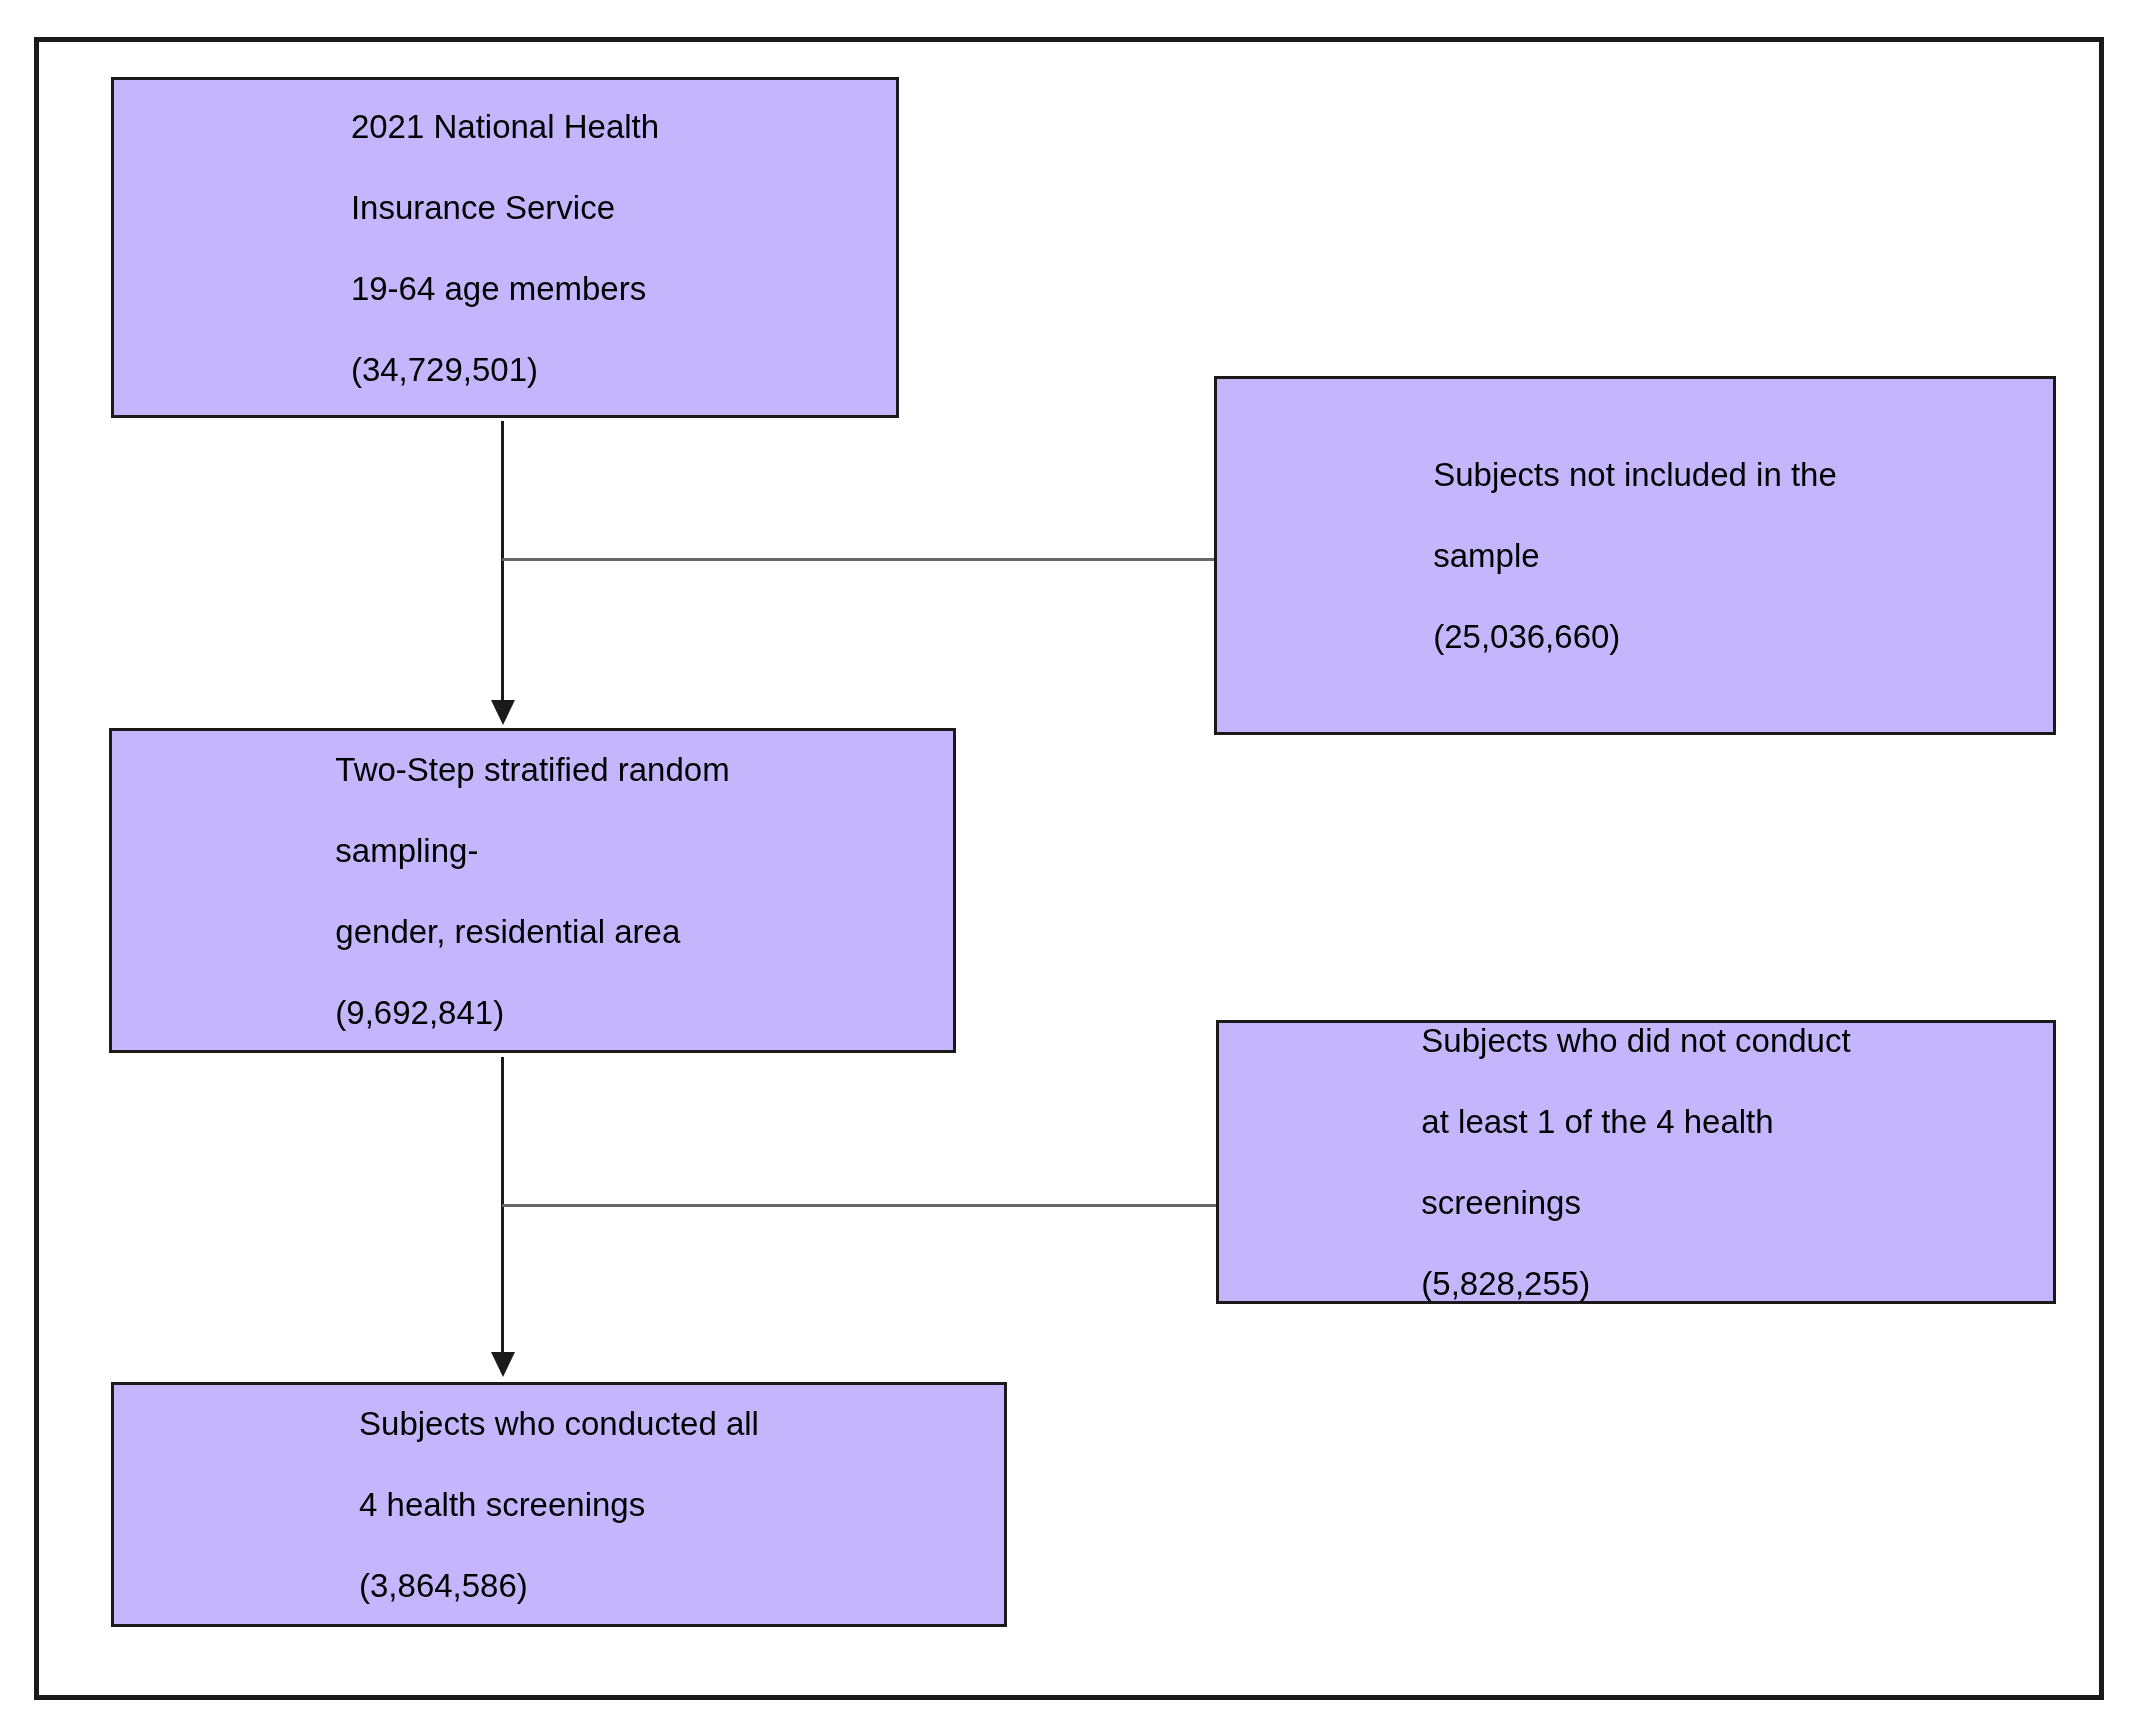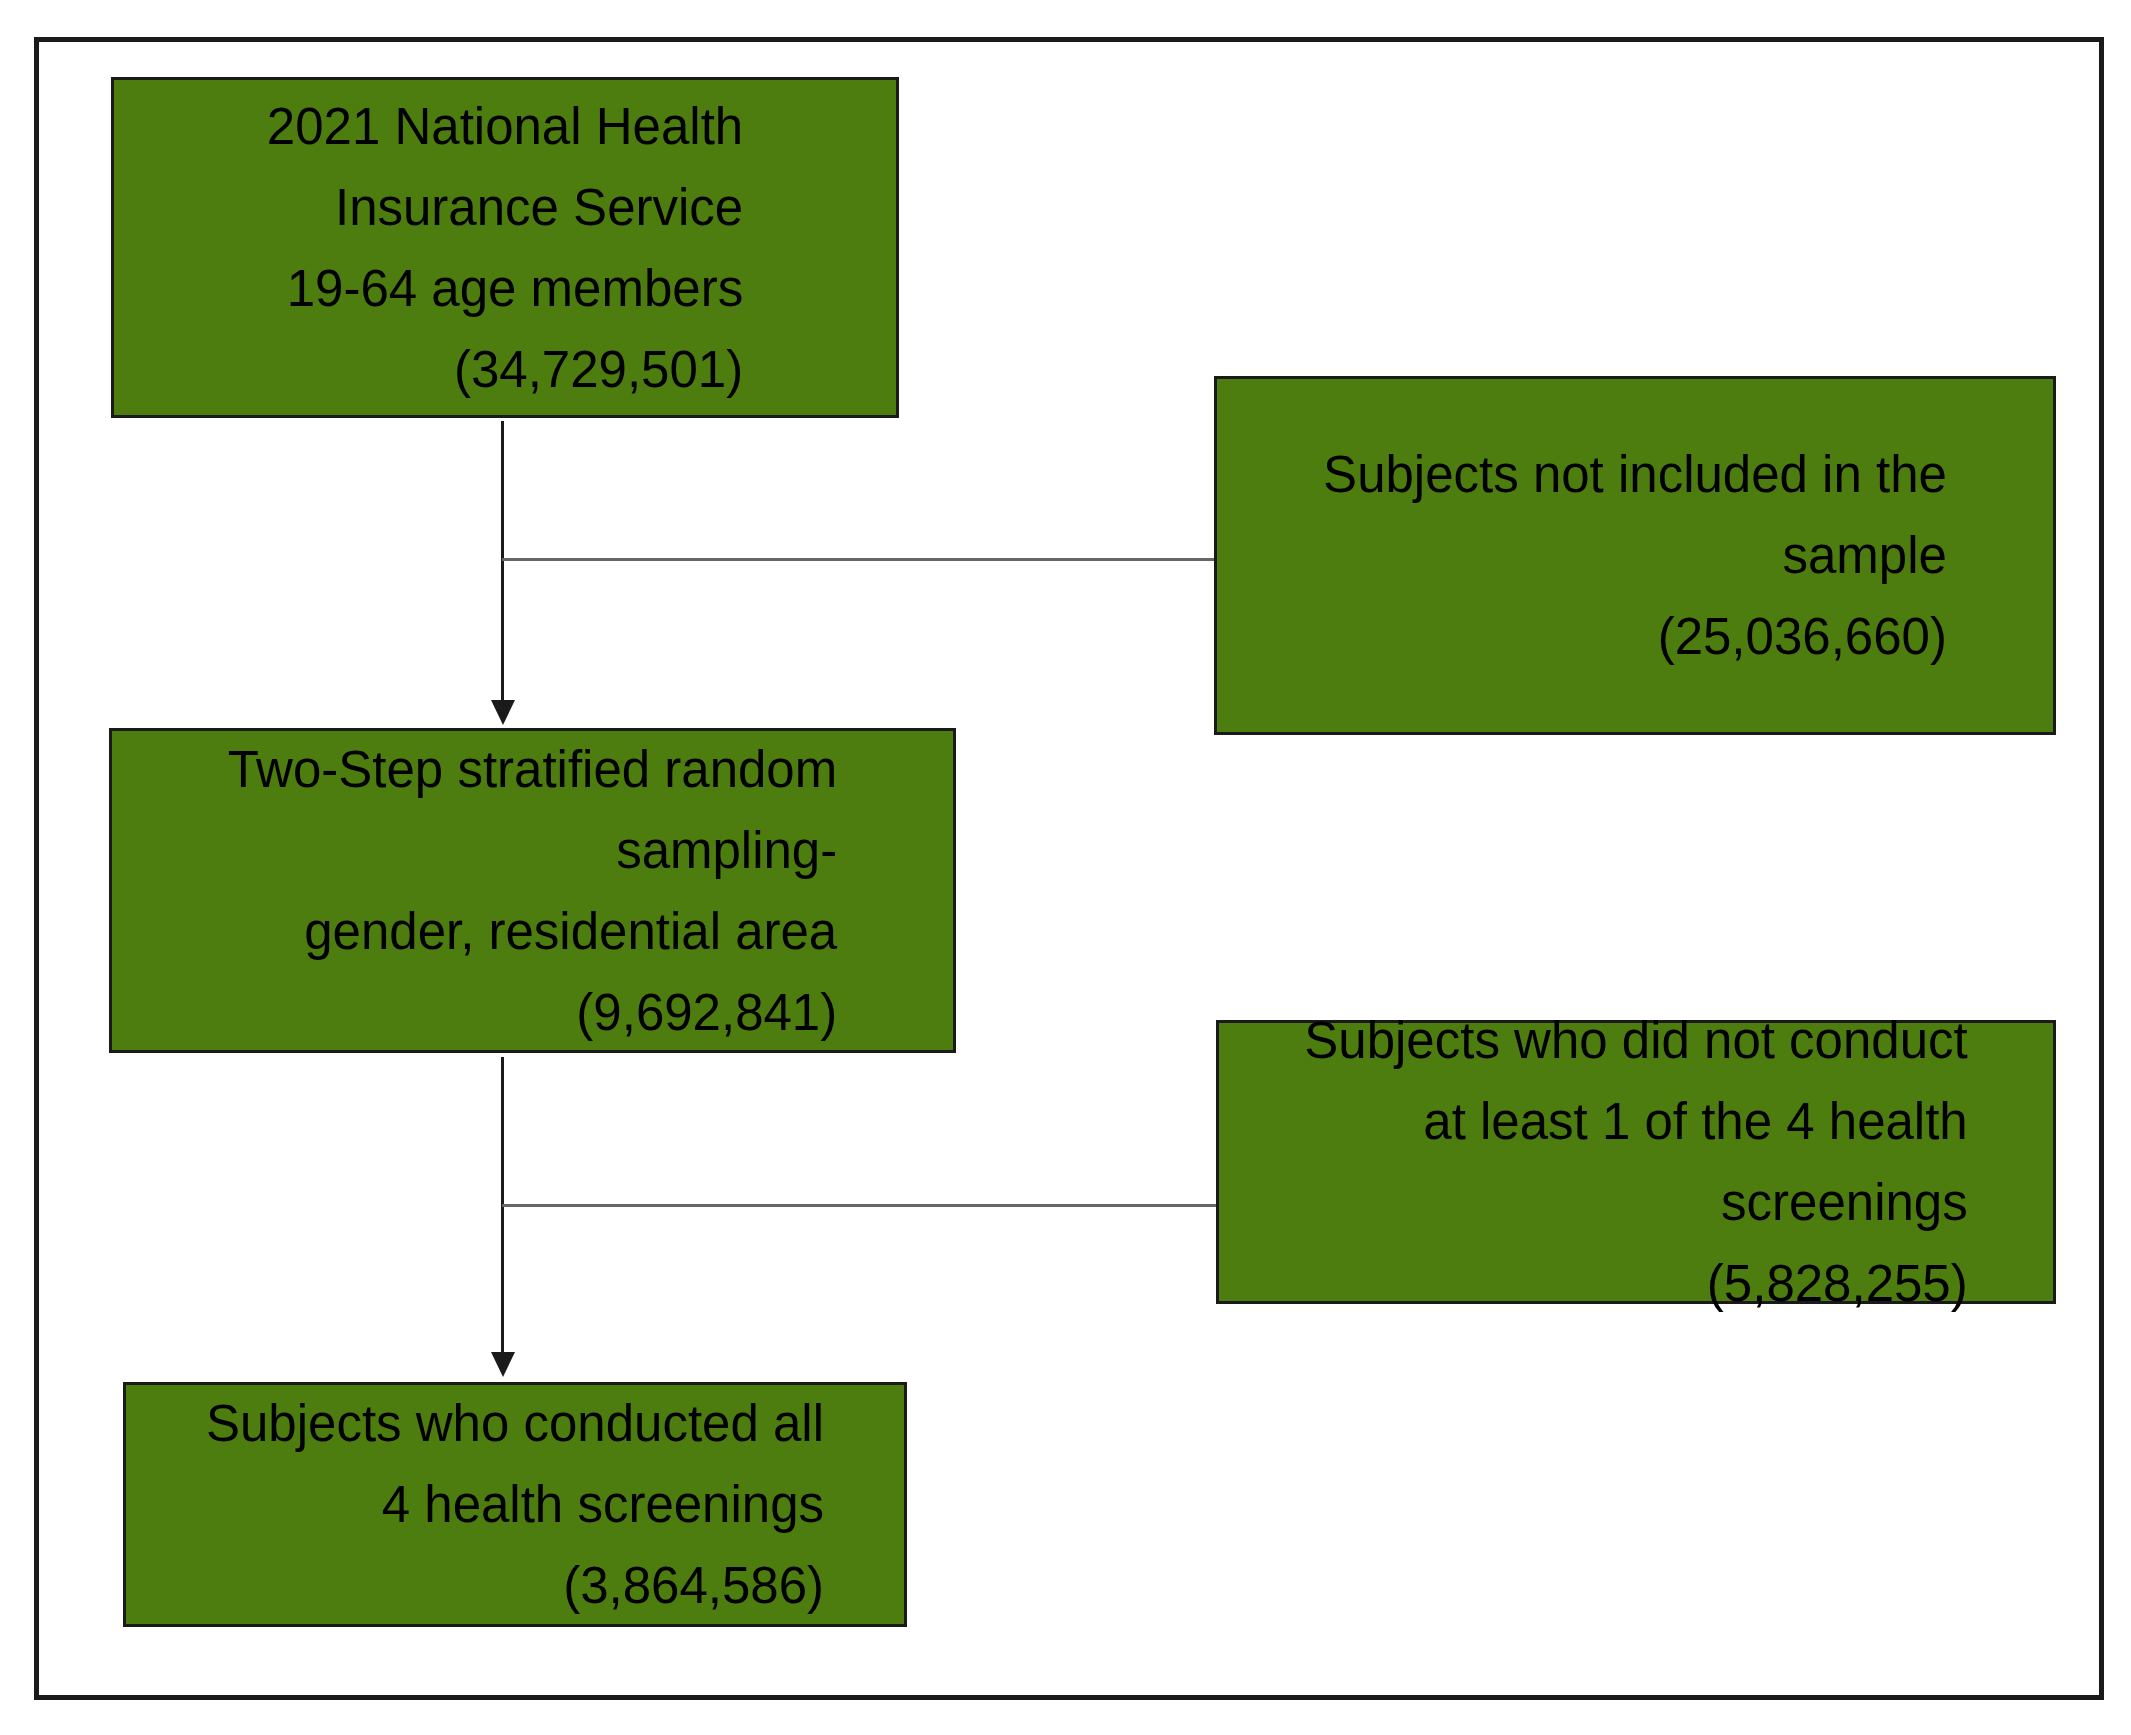--- a/index.html
+++ b/index.html
@@ -23,36 +23,36 @@
     top: 37px;
     width: 2070px;
     height: 1663px;
     border: 5.1px solid #1a1a1a;
     background: #ffffff;
   }
 
   .node {
     position: absolute;
     border: 3.4px solid #1a1a1a;
-    background: #4d7c0f;
+    background: #c4b5fd;
     display: flex;
     align-items: center;
     justify-content: center;
-    text-align: right;
-    font-size: 51px;
+    text-align: left;
+    font-size: 33px;
     line-height: 81px;
     color: #000000;
     white-space: pre-line;
   }
 
   #node-population   { left: 111px;  top: 77px;   width: 788px; height: 341px; }
   #node-not-sampled  { left: 1214px; top: 376px;  width: 842px; height: 359px; }
   #node-sampling     { left: 109px;  top: 728px;  width: 847px; height: 325px; }
   #node-no-screening { left: 1216px; top: 1020px; width: 840px; height: 284px; }
-  #node-final        { left: 111px;  top: 1382px; width: 784px; height: 245px; margin-left: 12px; }
+  #node-final        { left: 111px;  top: 1382px; width: 896px; height: 245px; }
 
   .vline {
     position: absolute;
     width: 2.6px;
     background: #1a1a1a;
   }
   #vline-1 { left: 501px; top: 421px;  height: 283px; }
   #vline-2 { left: 501px; top: 1057px; height: 298px; }
 
   .arrow-down {

